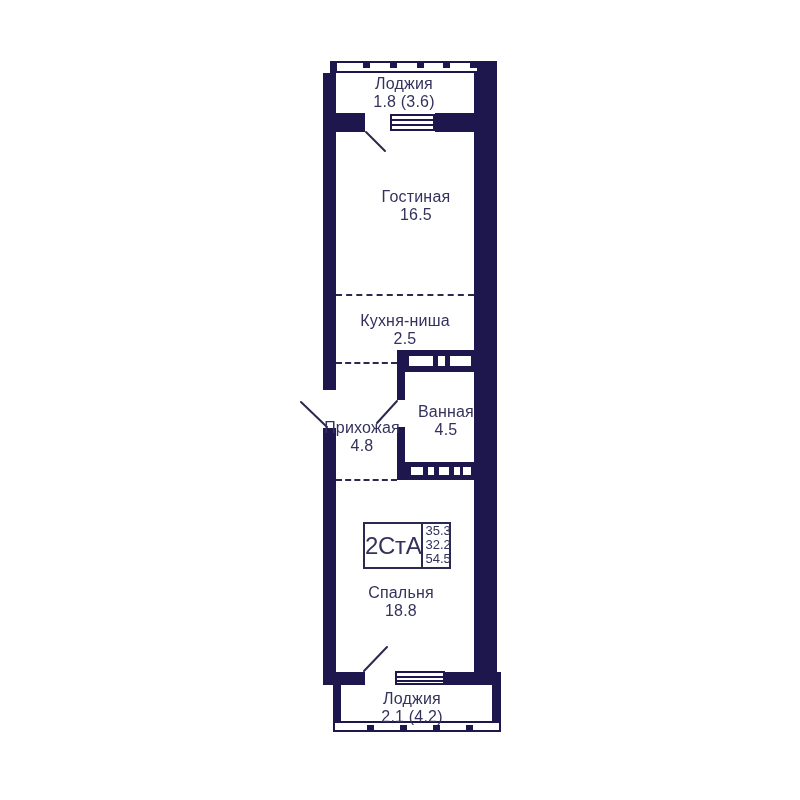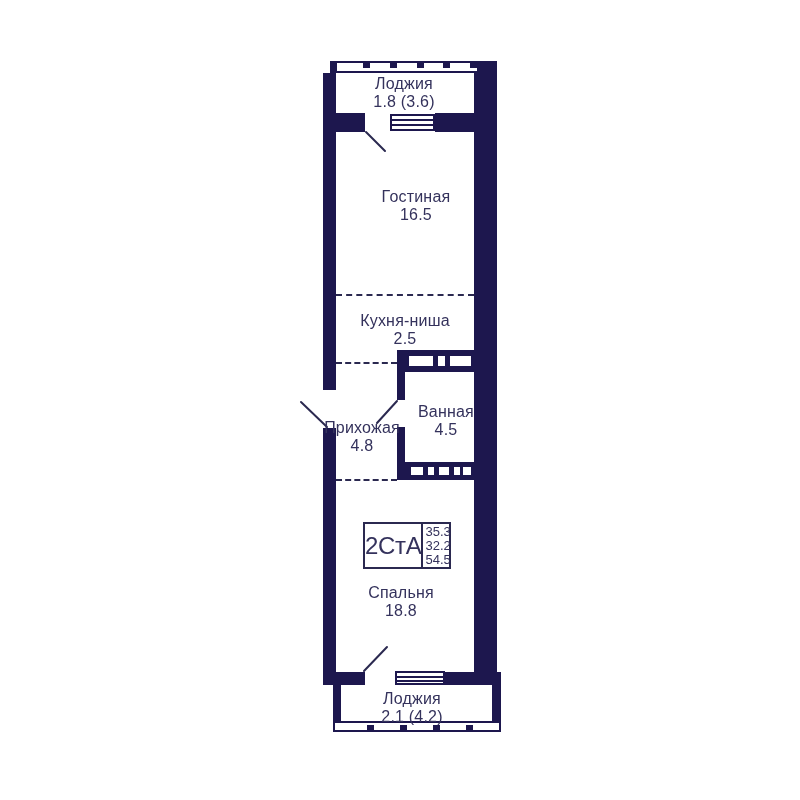--- a/index.html
+++ b/index.html
@@ -26,21 +26,21 @@
   .badge{
     position:absolute;left:363px;top:522px;width:88px;height:47px;
     border:2px solid var(--line);box-sizing:border-box;display:flex;background:var(--bg);
   }
   .badge-type{
     flex:1;display:flex;align-items:center;justify-content:center;
     font-size:24px;font-weight:500;color:var(--text);letter-spacing:-.3px;
   }
   .badge-areas{
     width:35px;border-left:2px solid var(--line);box-sizing:border-box;
-    display:flex;flex-direction:column;justify-content:center;
+    display:flex;flex-direction:column;
     font-size:13px;line-height:14px;color:var(--text);padding-left:2px;font-weight:500;
   }
   svg.overlay{position:absolute;left:0;top:0;}
   svg.overlay line{stroke:var(--line);stroke-width:2;stroke-linecap:round;}
 </style>
 </head>
 <body>
 
 <div class="canvas">
 

